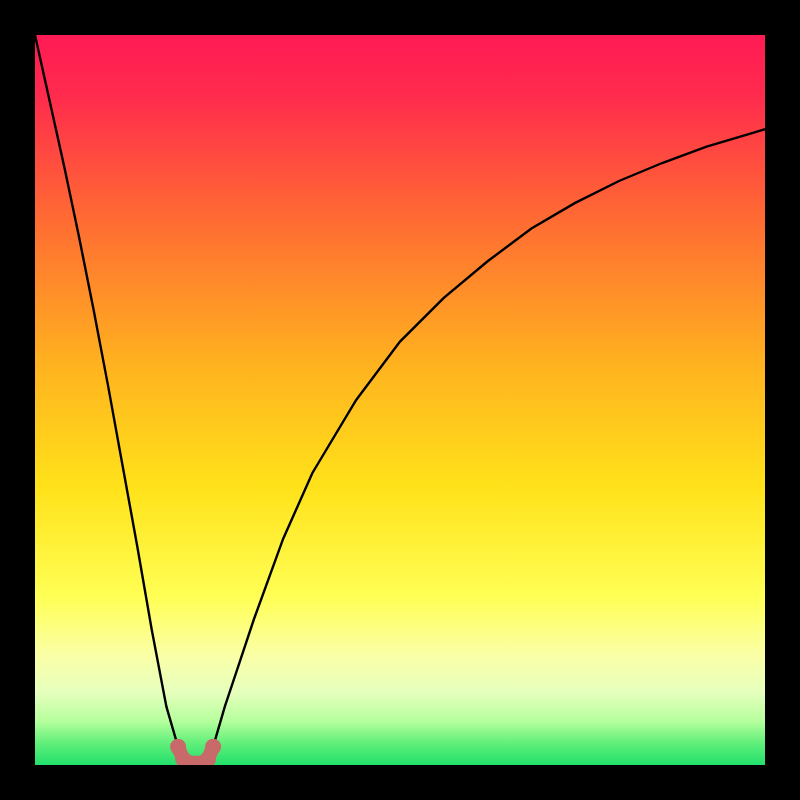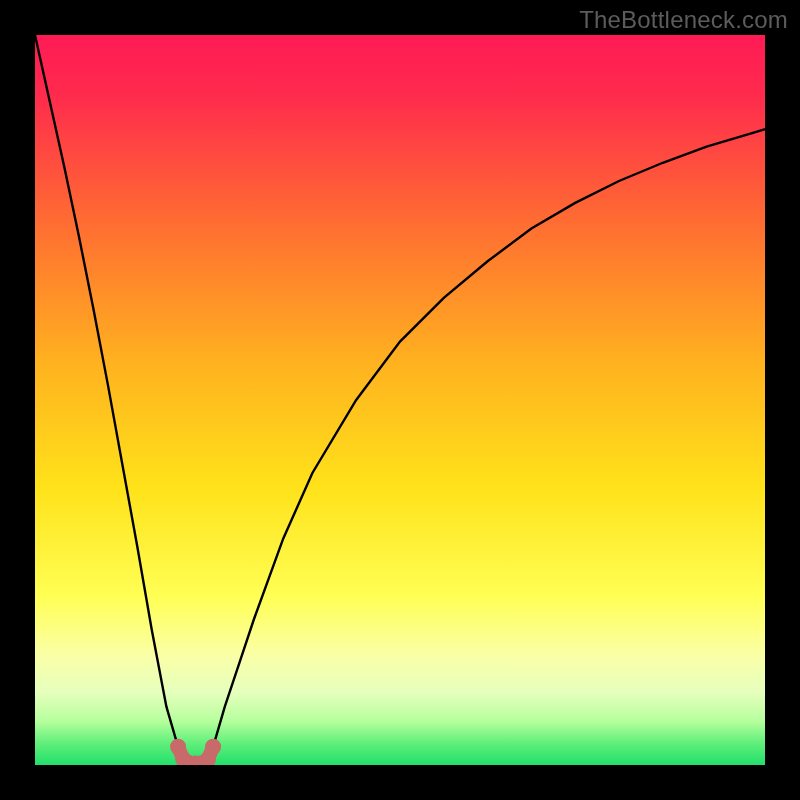--- a/index.html
+++ b/index.html
@@ -28,21 +28,20 @@
     width: 730px;
     height: 730px;
     overflow: hidden;
   }
   .plot svg { display: block; }
 </style>
 </head>
 <body>
 
 <div class="frame">
-  <div class="watermark">TheBottleneck.com</div>
 
   <div class="plot">
     <svg id="plot-svg" width="730" height="730" viewBox="0 0 730 730">
       <defs>
         <linearGradient id="bg-grad" x1="0" y1="0" x2="0" y2="1">
             <stop offset="0%" stop-color="#ff1b55"></stop>
             <stop offset="8%" stop-color="#ff2a4d"></stop>
             <stop offset="25%" stop-color="#ff6a33"></stop>
             <stop offset="45%" stop-color="#ffb21f"></stop>
             <stop offset="62%" stop-color="#ffe21a"></stop>

